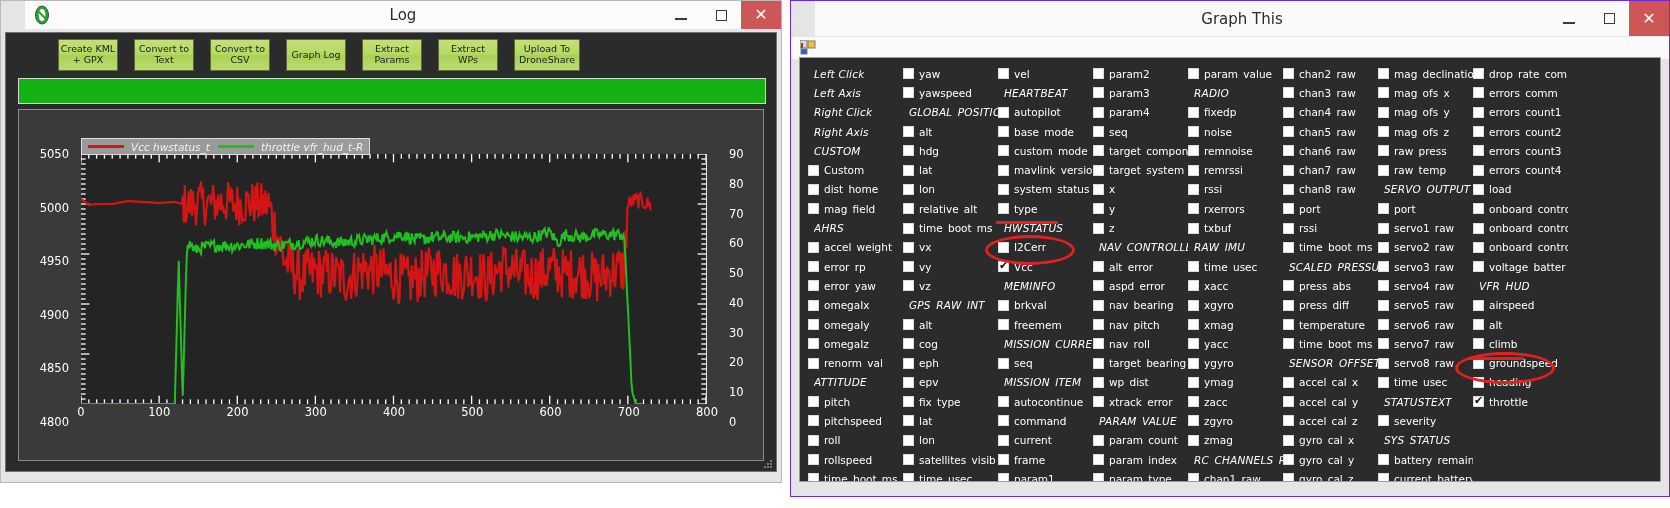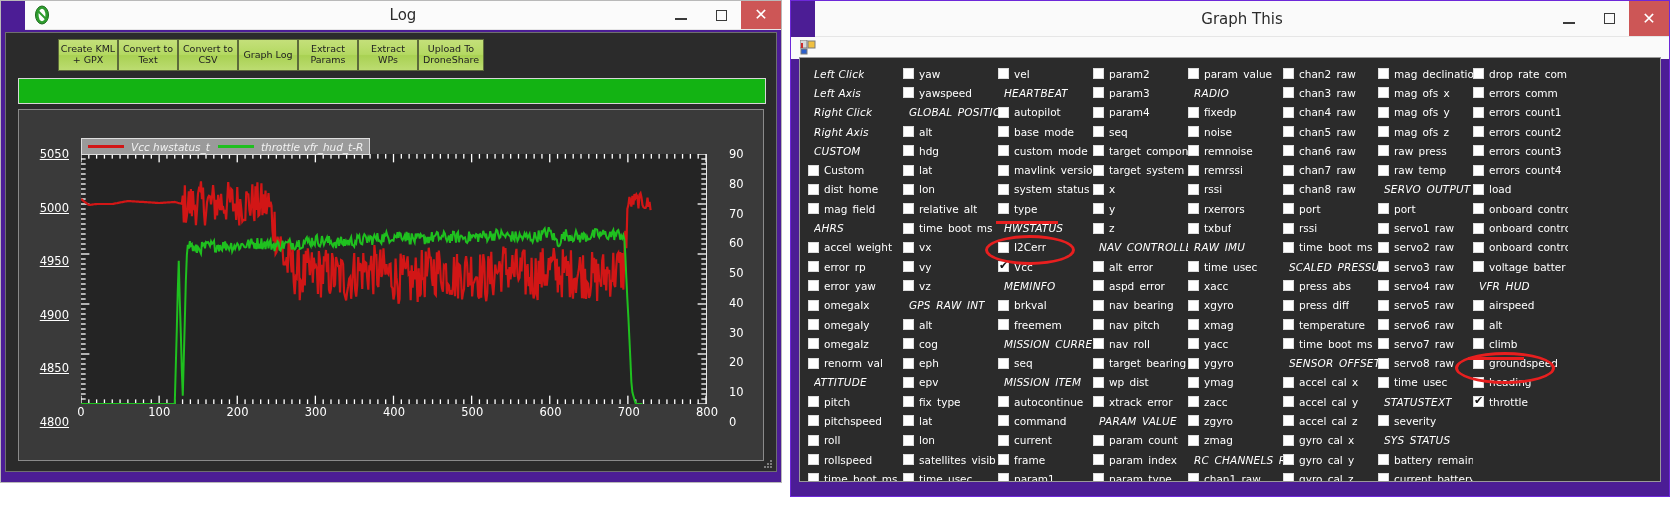--- a/index.html
+++ b/index.html
@@ -7,21 +7,21 @@
   html, body {
     margin: 0; padding: 0;
     width: 1670px; height: 508px;
     background: #f0f0f0;
     font-family: "DejaVu Sans", "Liberation Sans", sans-serif;
     overflow: hidden;
   }
   #root { position: relative; width: 1670px; height: 508px; background:#ffffff; }
 
   
-  .window { position: absolute; background: #4c1d95; border: 1px solid #c8c8c8; padding-left: 24px; }
+  .window { position: absolute; background: #e5e5e5; border: 1px solid #c8c8c8; padding-left: 24px; }
   .titlebar {
     position: relative; height: 30px; background: #fbfbfb;
     border-bottom: 1px solid #e6e6e6; display: flex; align-items: center;
   }
   .title-text {
     position: absolute; left: 0; right: 0; text-align: center;
     font-size: 15px; color: #2b2b2b; line-height: 30px;
     font-family: "DejaVu Sans", "Liberation Sans", sans-serif;
   }
   .win-icon { margin-left: 7px; width: 20px; height: 20px; position: relative; z-index:2;}
@@ -35,21 +35,21 @@
   .minglyph { display:block; width:12px; height:2px; background:#3a3a3a; margin-top:8px;}
   .maxglyph { display:block; width:11px; height:11px; border:1.7px solid #3a3a3a; }
 
   
   #logwin { left: 0px; top: 0px; width: 782px; height: 483px; border:1px solid #b9b9b9; }
   #logwin .titlebar { height: 29px; }
   .log-body {
     position: absolute; left: 4px; top: 31px; right: 4px; bottom: 10px;
     background: #2b2b2b; border: 1px solid #6f6f6f;
   }
-  .toolbar-row { display: flex; gap: 0; padding: 6px 0 0 52px; }
+  .toolbar-row { display: flex; gap: 16px; padding: 6px 0 0 52px; }
   .gbtn {
     width: 60px; height: 32px;
     background: linear-gradient(to bottom, #c4e07a 0%, #b4d962 48%, #a9d153 52%, #bcdc71 100%);
     border: 1px solid #5d6b3a;
     font-size: 9.5px; color: #222; line-height: 1.12;
     display: flex; flex-direction: column; align-items: center; justify-content: center;
     text-align: center; font-family: "DejaVu Sans","Liberation Sans",sans-serif;
     cursor: pointer; padding: 0 1px;
   }
   .gbtn.wide { width: 66px; }
@@ -78,21 +78,21 @@
 
   .plot-wrap { position: absolute; left: 0; top: 44px; right: 0; bottom: 38px; }
   .plot-area {
     position: absolute; left: 62px; right: 56px; top: 0; bottom: 18px;
     background: #242424; border-right: 1px solid #e8e8e8;
   }
   .ylabels { position: absolute; left: 0; top: 0; width: 58px; height: 100%; }
   .ylabels .yl, .ylabels2 .yl {
     position: absolute; font-size: 11.5px; color: #ffffff; transform: translateY(-50%);
   }
-  .ylabels .yl { right: 8px; text-align: right; text-decoration: underline; }
+  .ylabels .yl { right: 8px; text-align: right; }
   .ylabels2 { position: absolute; right: 0; top: 0; width: 54px; height: 100%; }
   .ylabels2 .yl { left: 20px; }
   .xlabels { position: absolute; left: 62px; right: 56px; bottom: 0; height: 18px; }
   .xlabels .xl {
     position: absolute; font-size: 11.5px; color: #ffffff; transform: translateX(-50%);
     top: 1px;
   }
   .xaxis-title {
     position: absolute; left: 0; right: 0; bottom: 14px; text-align: center;
     color: #ffffff; font-size: 11.5px; font-weight: bold; letter-spacing: .3px;

